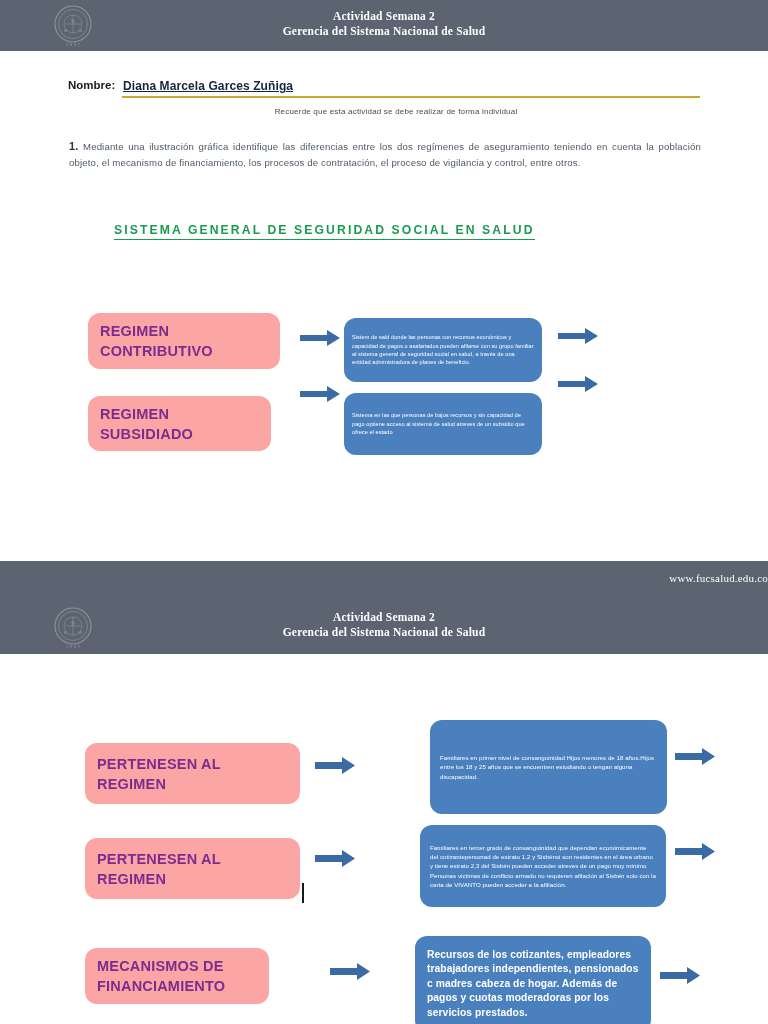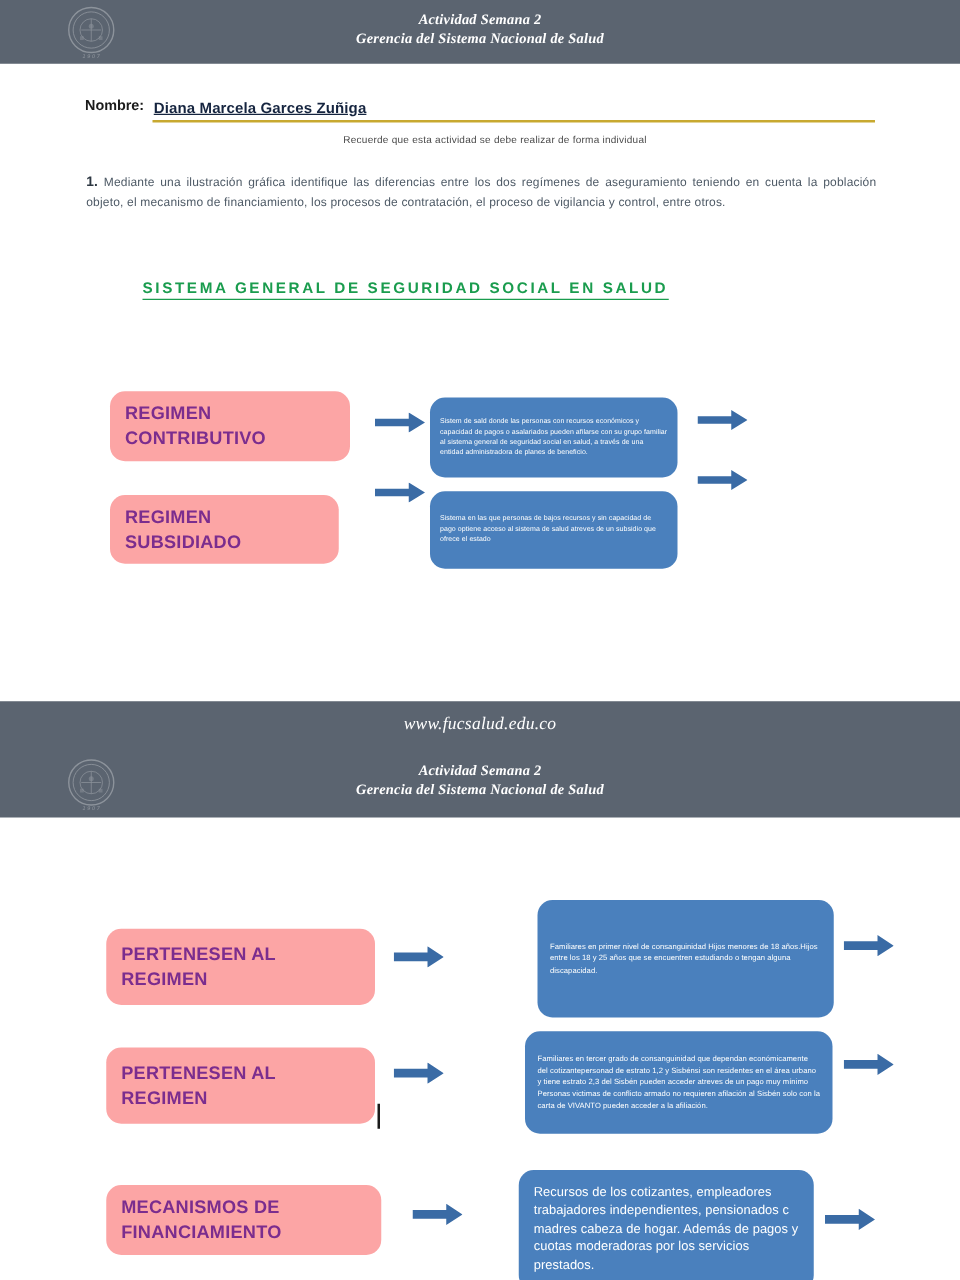--- a/index.html
+++ b/index.html
@@ -17,21 +17,20 @@
   }
 
   
   .band {
     position: absolute;
     left: 0;
     width: 768px;
     background: #5b6470;
     color: #ffffff;
     box-sizing: border-box;
-    font-style: italic;
   }
   .band-header-1 { top: 0; height: 51px; }
   .band-mid { top: 561px; height: 93px; }
 
   .band-title {
     position: absolute;
     left: 0;
     width: 768px;
     text-align: center;
     font-family: "Liberation Serif", serif;
@@ -39,23 +38,23 @@
     font-weight: bold;
     line-height: 15px;
     letter-spacing: .2px;
     color: #ffffff;
   }
   .band-header-1 .band-title { top: 9px; }
   .band-mid .site-url {
     position: absolute;
     left: 0; top: 11px;
     width: 768px;
-    text-align: center;
+    text-align: right;
     font-family: "Liberation Serif", serif;
-    font-size: 14px;
+    font-size: 11px;
     color: #ffffff;
     letter-spacing: .2px;
   }
   .band-mid .band-title { top: 49px; }
 
   
   .seal {
     position: absolute;
     left: 50px;
     width: 46px;
@@ -177,20 +176,21 @@
     font-size: 6.1px;
     line-height: 9.2px;
     padding: 0 10px;
     letter-spacing: .05px;
   }
   .callout.large span {
     font-size: 10.3px;
     line-height: 14.6px;
     padding: 0 12px;
     letter-spacing: .05px;
+    font-weight: bold;
   }
 
   
   .arrow {
     position: absolute;
     display: block;
   }
   .arrow svg { display: block; }
 
   
@@ -328,21 +328,21 @@
 <div class="callout medium" style="left:420px; top:825px; width:246px; height:82px;">
   <span>Familiares en tercer grado de consanguinidad que dependan económicamente del cotizantepersonad de estrato 1,2 y Sisbénsi son residentes en el área urbano y tiene estrato 2,3 del Sisbén pueden acceder atreves de un pago muy mínimo Personas victimas de conflicto armado  no requieren afilación al Sisbén solo con la carta de VIVANTO  pueden acceder a la afiliación.</span>
 </div>
 
 <div class="arrow" style="left:675px; top:843px;">
   <svg width="40" height="17" viewBox="0 0 40 17">
       <path d="M0 5 H27 V0 L40 8.5 L27 17 V12 H0 Z" fill="#3a6ba5"></path>
     </svg>
 </div>
 
-<div class="node node-title" style="left:85px; top:948px; width:220px; height:56px;">
+<div class="node node-title" style="left:85px; top:948px; width:184px; height:56px;">
   <span>MECANISMOS DE FINANCIAMIENTO</span>
 </div>
 
 <div class="arrow" style="left:330px; top:963px;">
   <svg width="40" height="17" viewBox="0 0 40 17">
       <path d="M0 5 H27 V0 L40 8.5 L27 17 V12 H0 Z" fill="#3a6ba5"></path>
     </svg>
 </div>
 
 <div class="callout large" style="left:415px; top:936px; width:236px; height:96px;">

